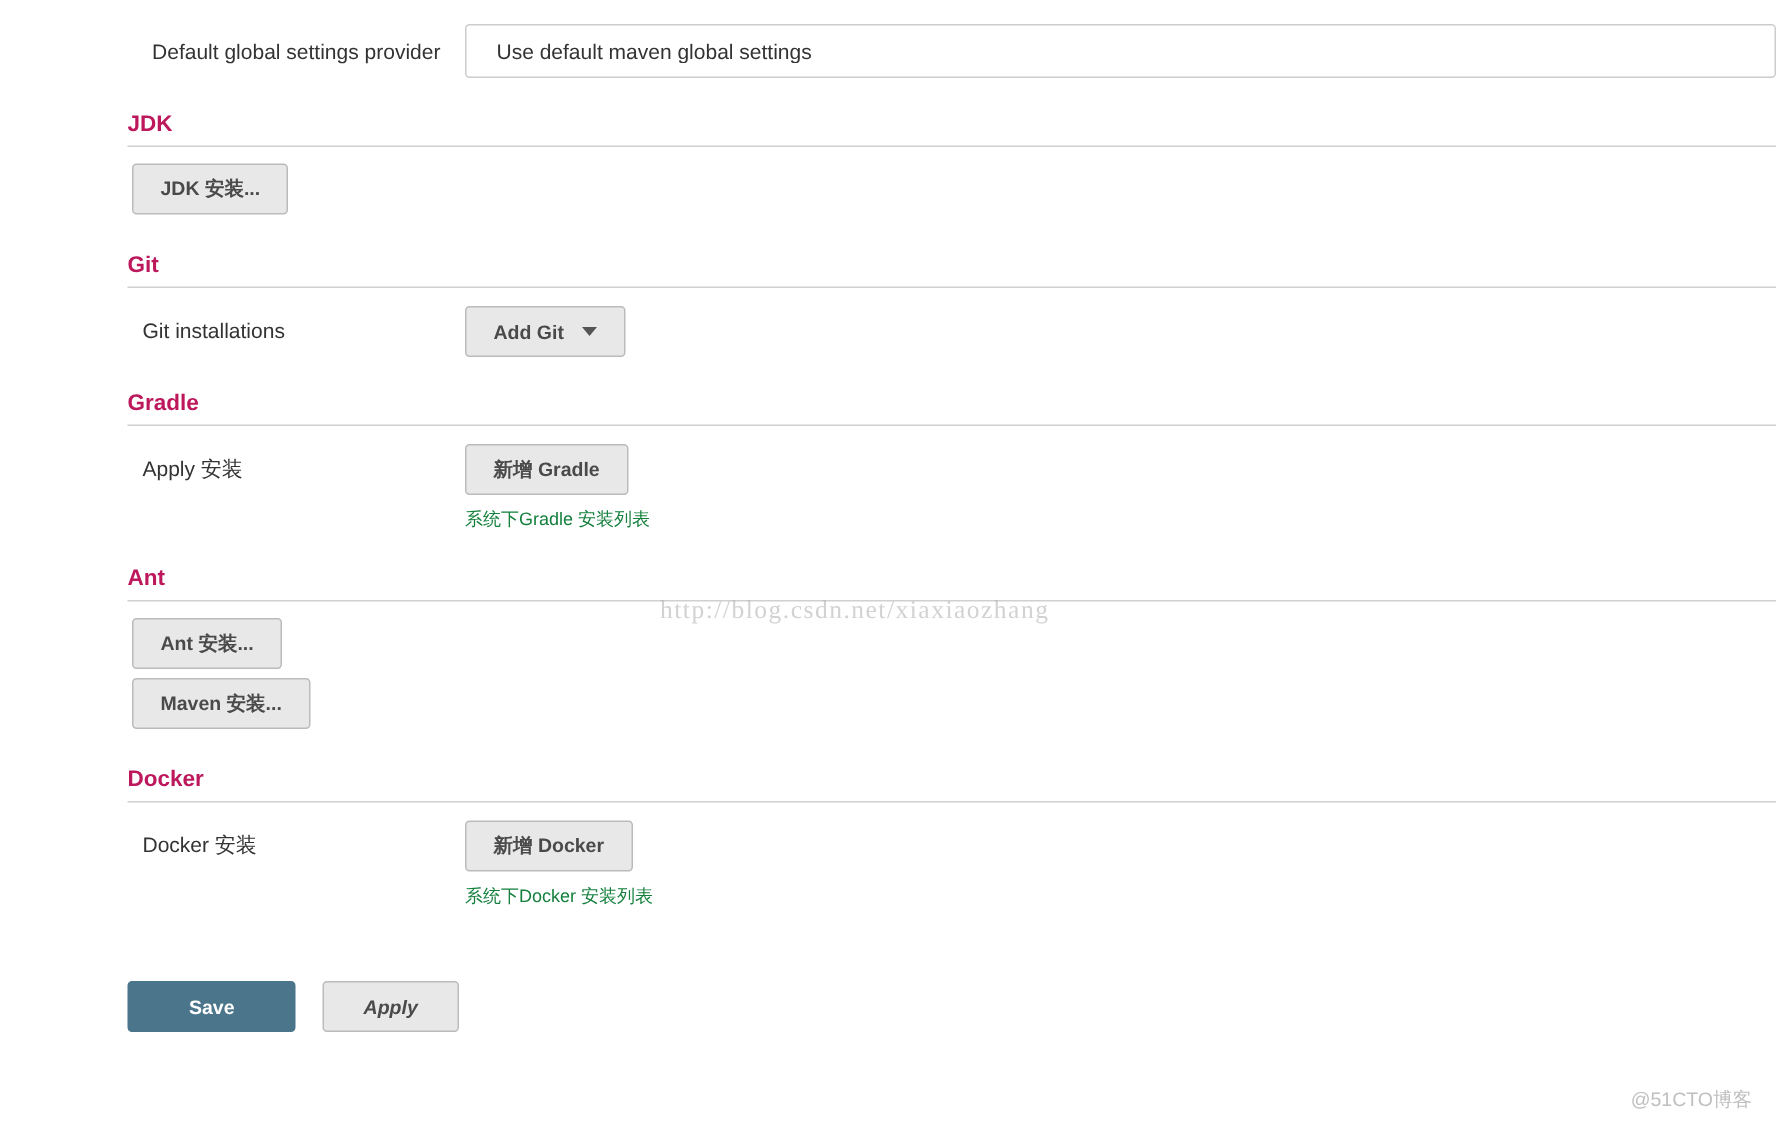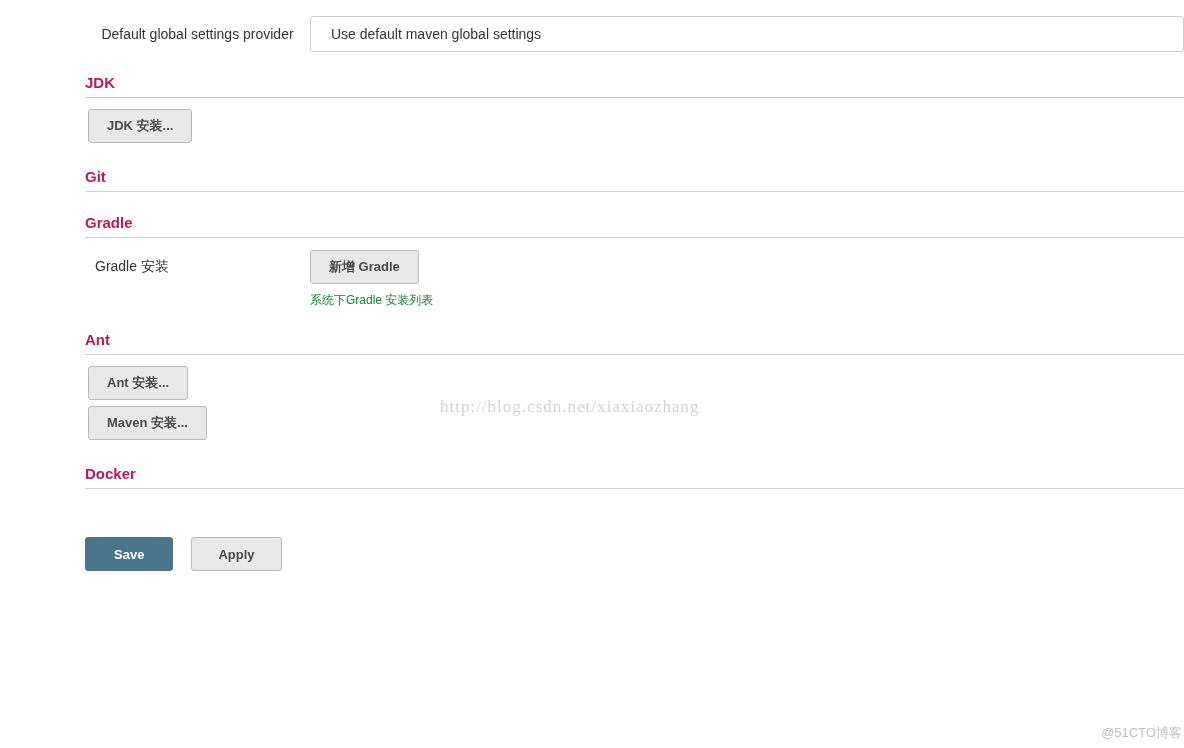--- a/index.html
+++ b/index.html
@@ -115,21 +115,21 @@
       top: 380px;
       color: rgba(180, 180, 180, 0.6);
       font-family: serif;
       font-size: 17px;
       letter-spacing: 1px;
       pointer-events: none;
       margin-top: 17px;
     }
     .corner-watermark {
       position: fixed;
-      right: 2px;
+      right: 16px;
       bottom: 6px;
       color: rgba(180, 180, 180, 0.85);
       font-size: 13px;
     }
     .top-spacer {
       height: 4px;
     }
   </style>
 </head>
 <body>
@@ -149,42 +149,58 @@
       <input type="text" class="select-input" value="Use default maven global settings" style="">
     </div>
   </div>
 
   <div class="section-header">JDK</div>
   <div class="install-btn-wrap">
     <button class="btn">JDK 安装...</button>
   </div>
 
   <div class="section-header">Git</div>
+  <div class="sub-row">
+    <div class="sub-label">Git installations</div>
+    <div class="sub-content">
+      <button class="btn">
+        <span>Add Git</span>
+        <span class="dropdown-caret"></span>
+      </button>
+    </div>
+  </div>
 
   <div class="section-header">Gradle</div>
   <div class="sub-row">
-    <div class="sub-label">Gradle 安装</div>
+    <div class="sub-label">Apply 安装</div>
     <div class="sub-content">
       <button class="btn">新增 Gradle</button>
       <div class="helper-text">系统下Gradle 安装列表</div>
     </div>
   </div>
 
   <div class="section-header">Ant</div>
   <div class="install-btn-wrap">
     <button class="btn">Ant 安装...</button>
   </div>
 
   <div class="install-btn-wrap">
     <button class="btn">Maven 安装...</button>
   </div>
 
   <div class="section-header">Docker</div>
+  <div class="sub-row">
+    <div class="sub-label">Docker 安装</div>
+    <div class="sub-content">
+      <button class="btn">新增 Docker</button>
+      <div class="helper-text">系统下Docker 安装列表</div>
+    </div>
+  </div>
 
   <div class="bottom-bar">
-    <button class="btn btn-primary" style="padding:0 28px;">Save</button>
-    <button class="btn" style="padding:0 26px;">Apply</button>
+    <button class="btn btn-primary" style="padding:0 40px;">Save</button>
+    <button class="btn" style="padding:0 26px;font-style:italic;">Apply</button>
   </div>
 
 </div>
 
 <div class="watermark">http://blog.csdn.net/xiaxiaozhang</div>
 <div class="corner-watermark">@51CTO博客</div>
 
 </body></html>

